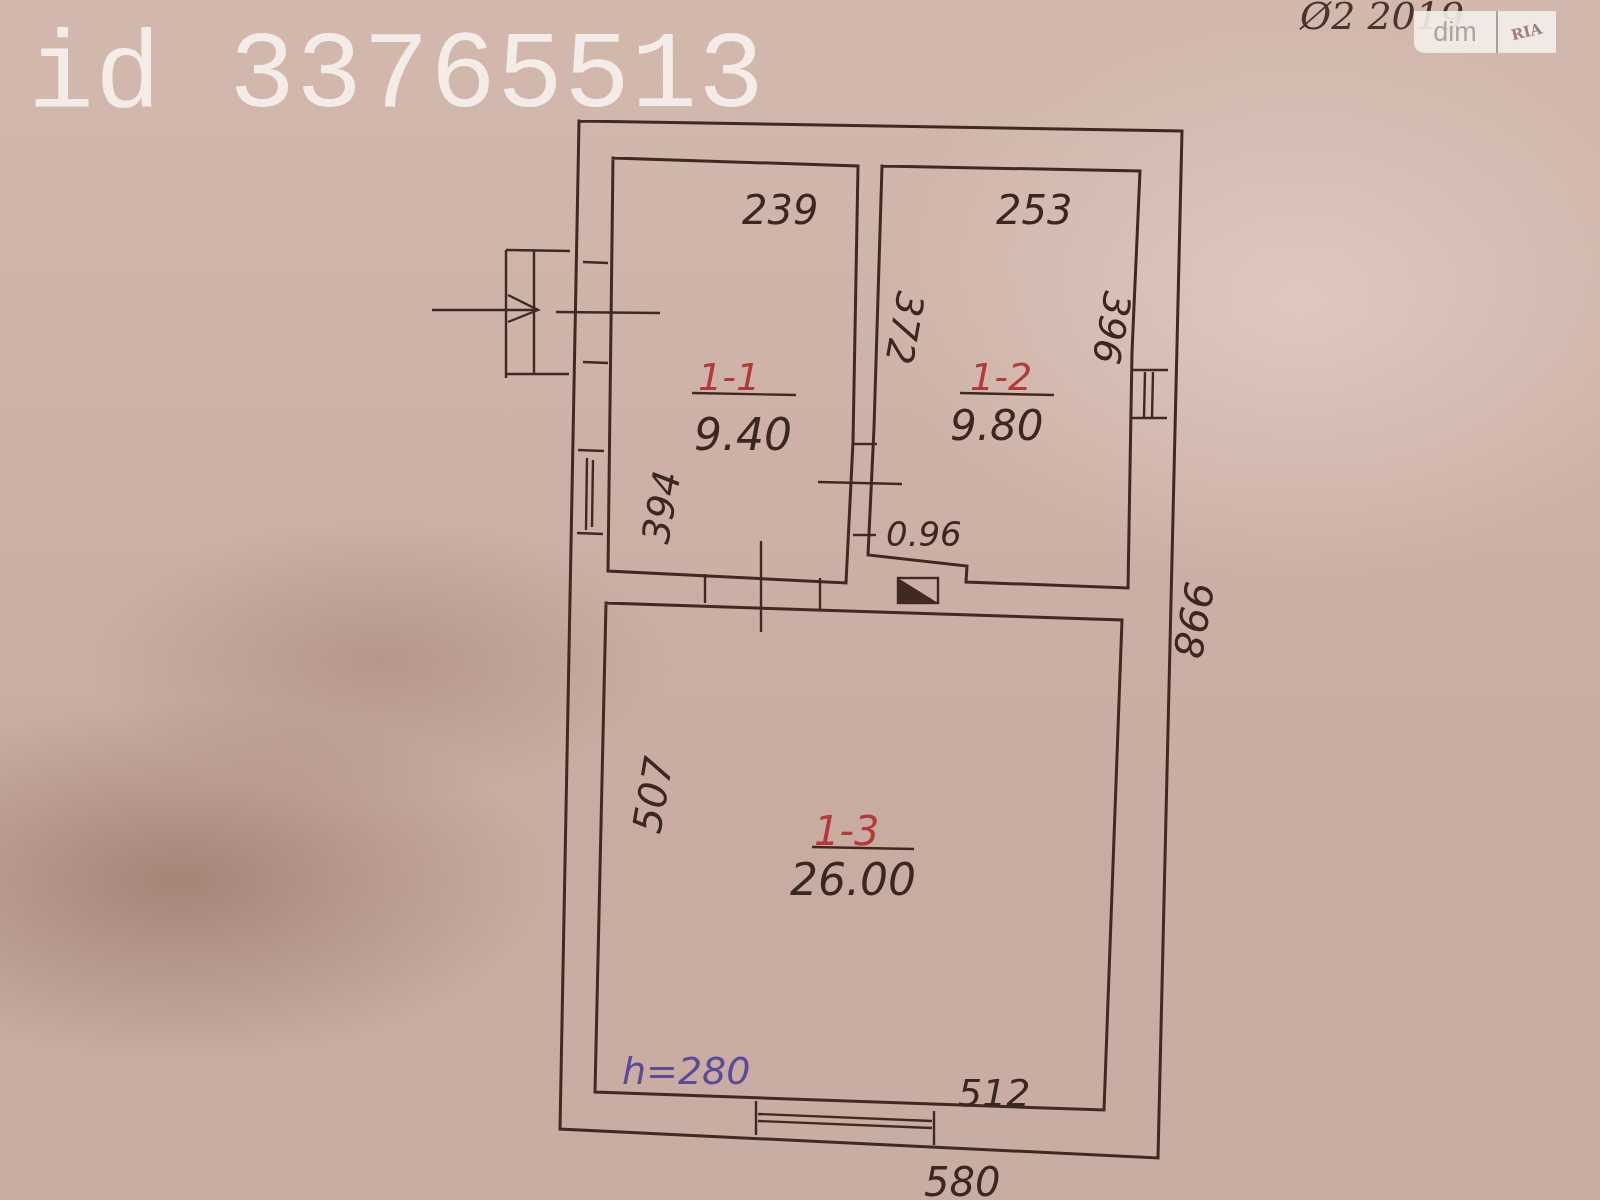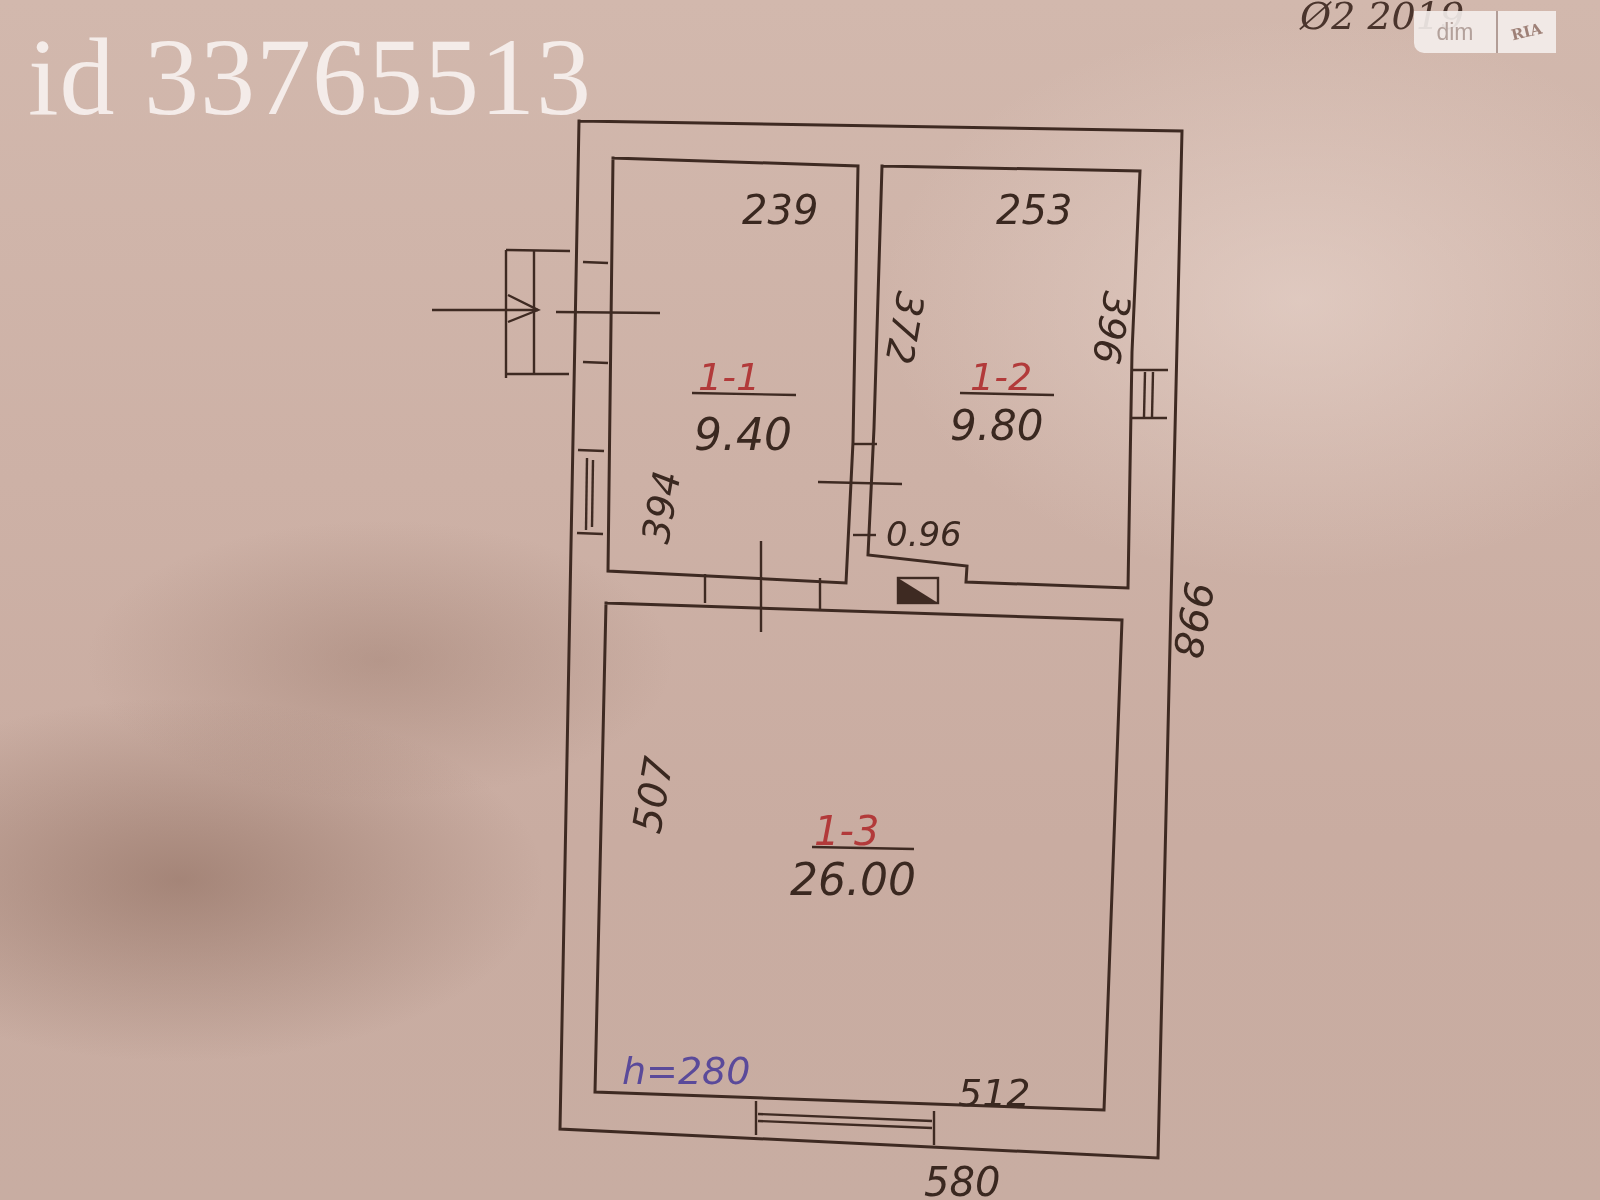--- a/index.html
+++ b/index.html
@@ -7,32 +7,32 @@
       width: 1600px; height: 1200px; overflow: hidden; position: relative;
       background:
         radial-gradient(ellipse 520px 260px at 180px 880px, rgba(120,85,70,0.45), rgba(120,85,70,0) 70%),
         radial-gradient(ellipse 420px 200px at 380px 660px, rgba(130,95,80,0.30), rgba(130,95,80,0) 70%),
         radial-gradient(ellipse 600px 400px at 1300px 300px, rgba(236,218,210,0.55), rgba(236,218,210,0) 70%),
         linear-gradient(180deg, #d2b8ad 0%, #cdb1a6 40%, #c9aca1 70%, #c8ada2 100%);
       font-family: "DejaVu Sans", sans-serif;
     }
     .watermark-id {
       position: absolute; left: 28px; top: 22px;
-      font-family: Liberation Serif, serif;
+      font-family: Liberation Mono, monospace;
       font-size: 110px; line-height: 1; color: rgba(246,240,238,0.92);
       letter-spacing: 1px; z-index: 5;
     }
     .logo {
       position: absolute; left: 1414px; top: 11px; width: 142px; height: 42px;
       z-index: 5; display: flex;
     }
     .logo-dim {
       width: 82px; height: 42px; background: rgba(244,238,236,0.9);
       border-radius: 0 0 0 10px; display: flex; align-items: center; justify-content: center;
-      font-family: "Liberation Sans", sans-serif; font-size: 23px; color: #b3a19b;
+      font-family: "Liberation Sans", sans-serif; font-size: 27px; color: #b3a19b;
     }
     .logo-sep { width: 2px; height: 42px; background: rgba(170,150,145,0.8); }
     .logo-ria {
       width: 58px; height: 42px; background: rgba(244,238,236,0.9);
       display: flex; align-items: center; justify-content: center;
       font-family: "DejaVu Serif", serif; font-weight: bold; font-size: 15px; color: #9e8077;
       transform: none;
     }
     .logo-ria span { display: inline-block; transform: rotate(-14deg); }
     .scribble {

